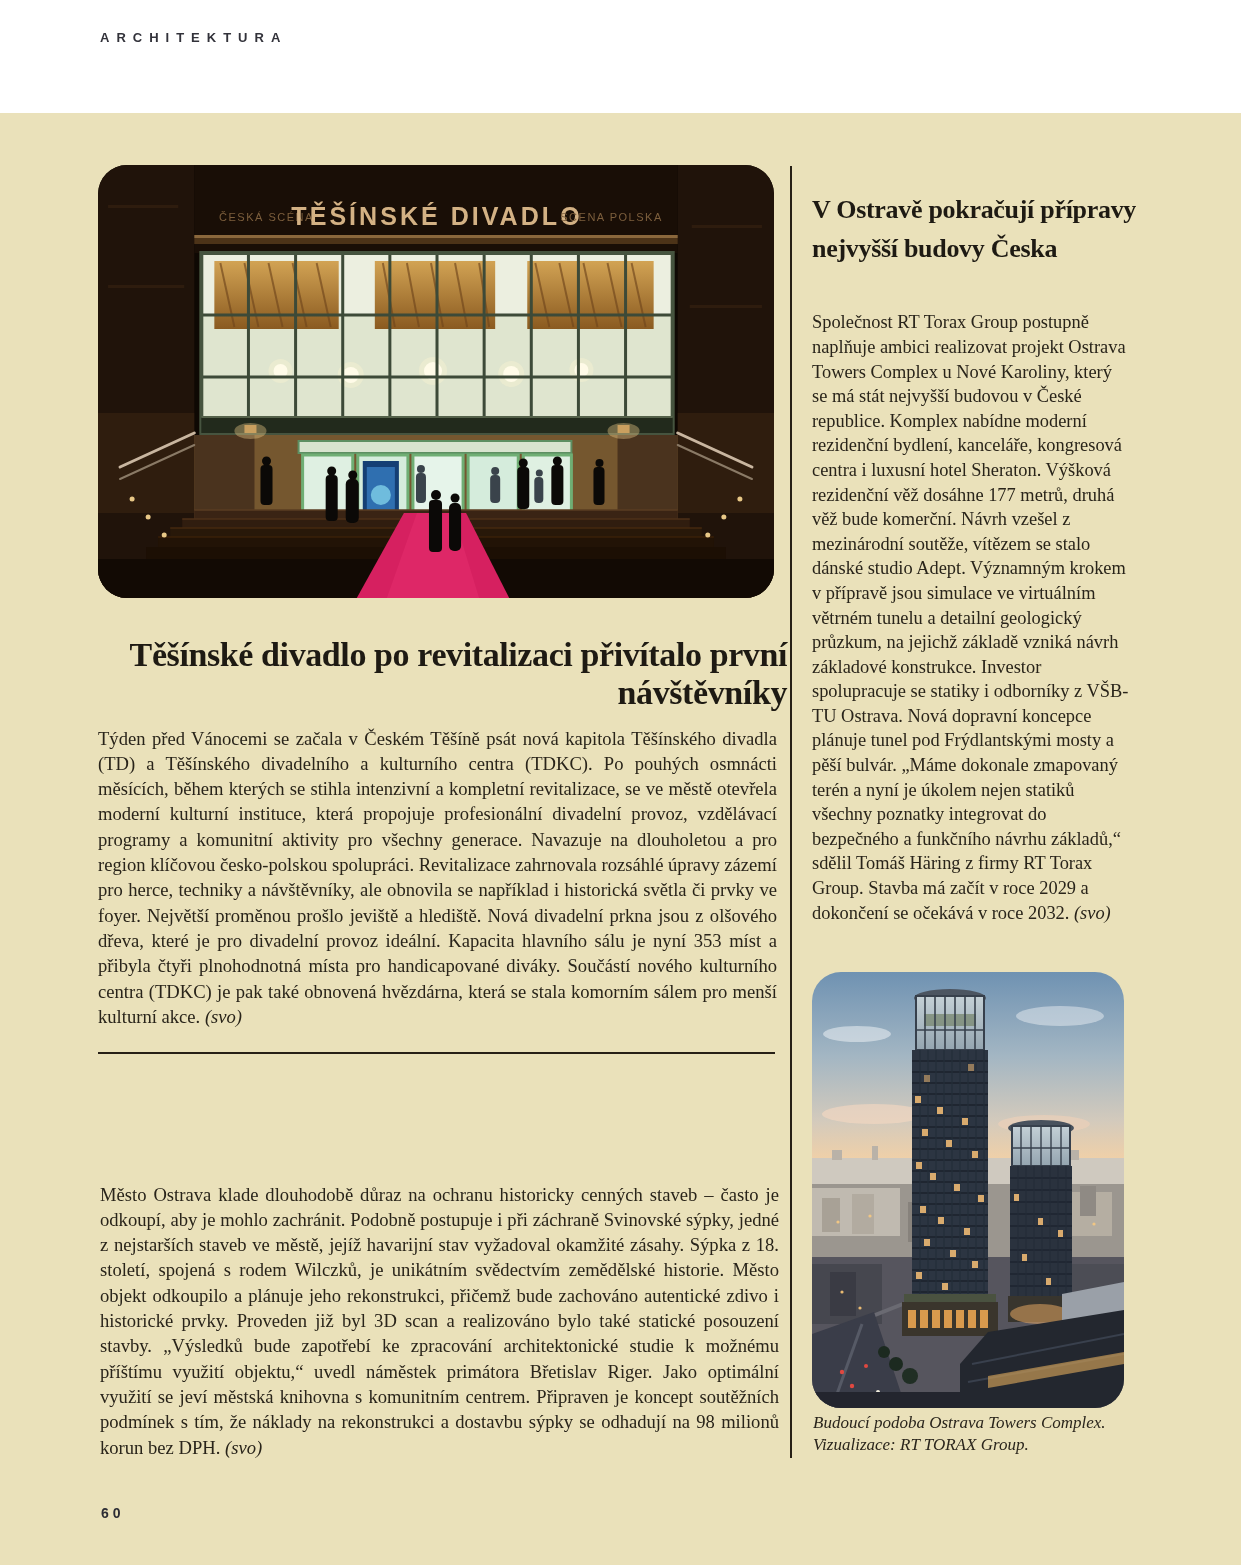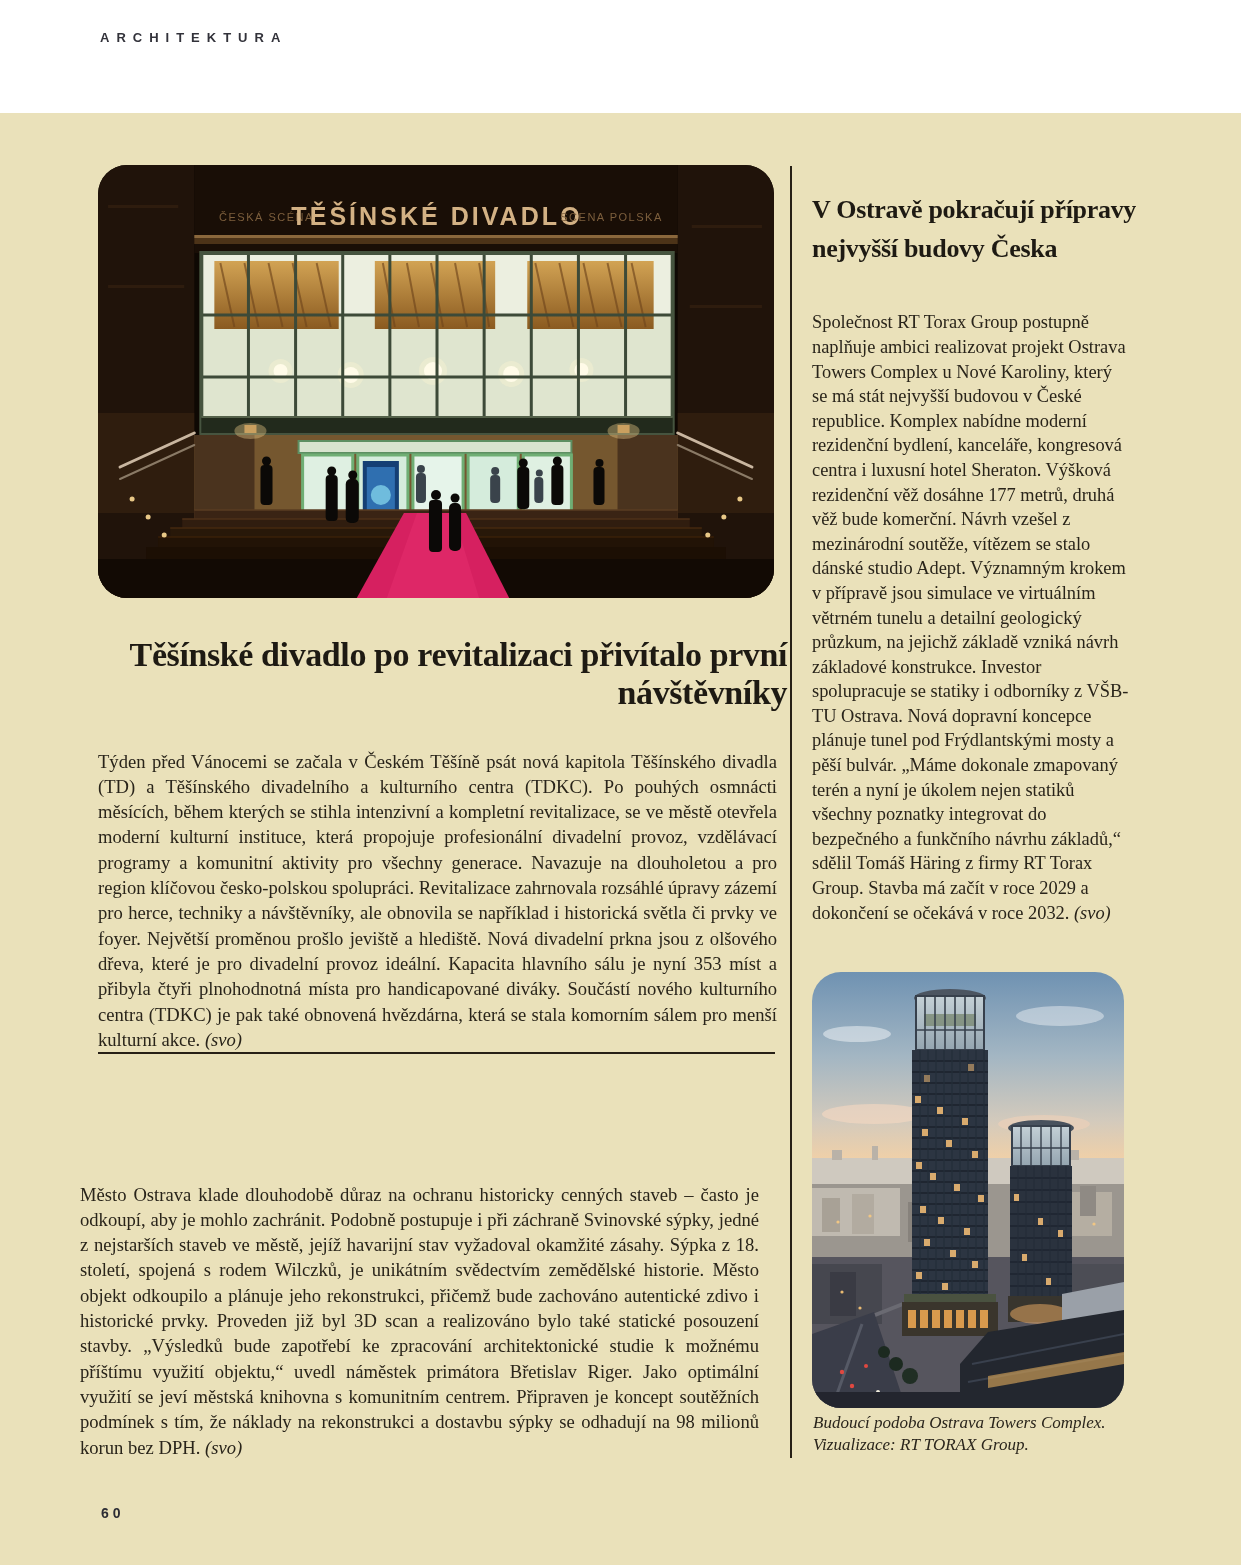--- a/index.html
+++ b/index.html
@@ -14,22 +14,22 @@
   .photo-towers{left:812px;top:972px;width:312px;height:436px;}
   .caption{position:absolute;font-style:italic;font-size:17px;line-height:22px;color:#2a251c;}
   .cap-theatre{left:99px;top:601px;width:676px;}
   .cap-towers{left:813px;top:1412px;width:312px;}
   h1,h2,h3{margin:0;font-weight:700;color:#1e1a13;}
   .headline-l{position:absolute;left:97px;width:690px;font-size:34px;line-height:38px;letter-spacing:-0.4px;}
   .hl-1{top:636px;text-align:right;}
   .hl-2{top:1087px;}
   .headline-r{position:absolute;left:812px;top:162px;width:330px;font-size:26px;line-height:39px;letter-spacing:-0.3px;margin-top:28px;}
   .body-text{position:absolute;font-size:18.6px;line-height:25.3px;color:#29241a;}
-  .body-1{left:98px;top:730px;width:679px;text-align:justify;}
-  .body-2{left:80px;top:1163px;width:679px;text-align:justify;}
+  .body-1{left:98px;top:707px;width:679px;text-align:justify;}
+  .body-2{left:100px;top:1163px;width:679px;text-align:justify;}
   .body-r{left:812px;top:292px;width:318px;font-size:18.4px;line-height:24.6px;}
   .signoff{margin-top:12px;}
   .divider-h{position:absolute;left:98px;top:1052px;width:677px;border-top:2px solid #272016;}
   .divider-v{position:absolute;left:790px;top:166px;width:2px;height:1292px;background:#272016;}
   .pageno{position:absolute;left:101px;top:1505px;font-family:"Liberation Sans",sans-serif;
           font-size:14px;font-weight:700;letter-spacing:4px;color:#2c2c34;}
 </style>
 </head>
 <body>
 

